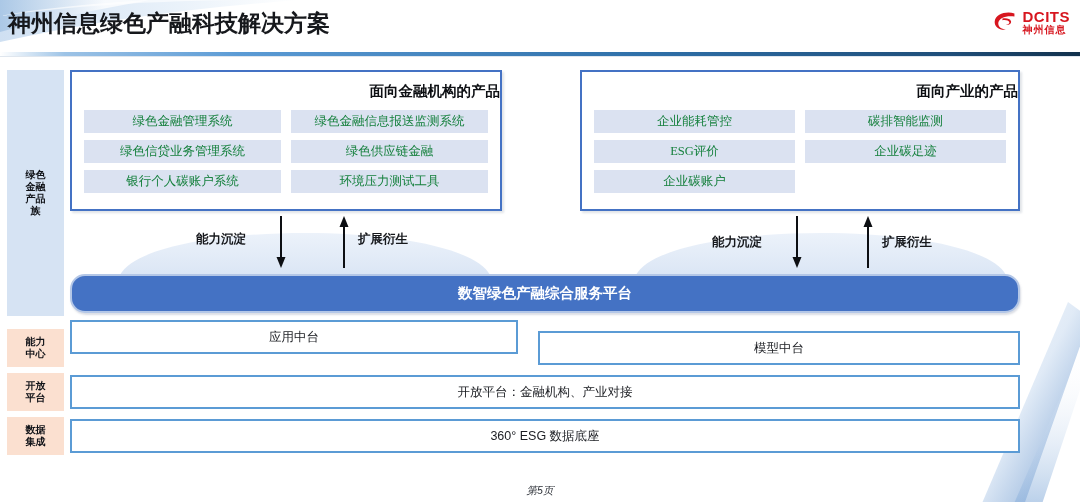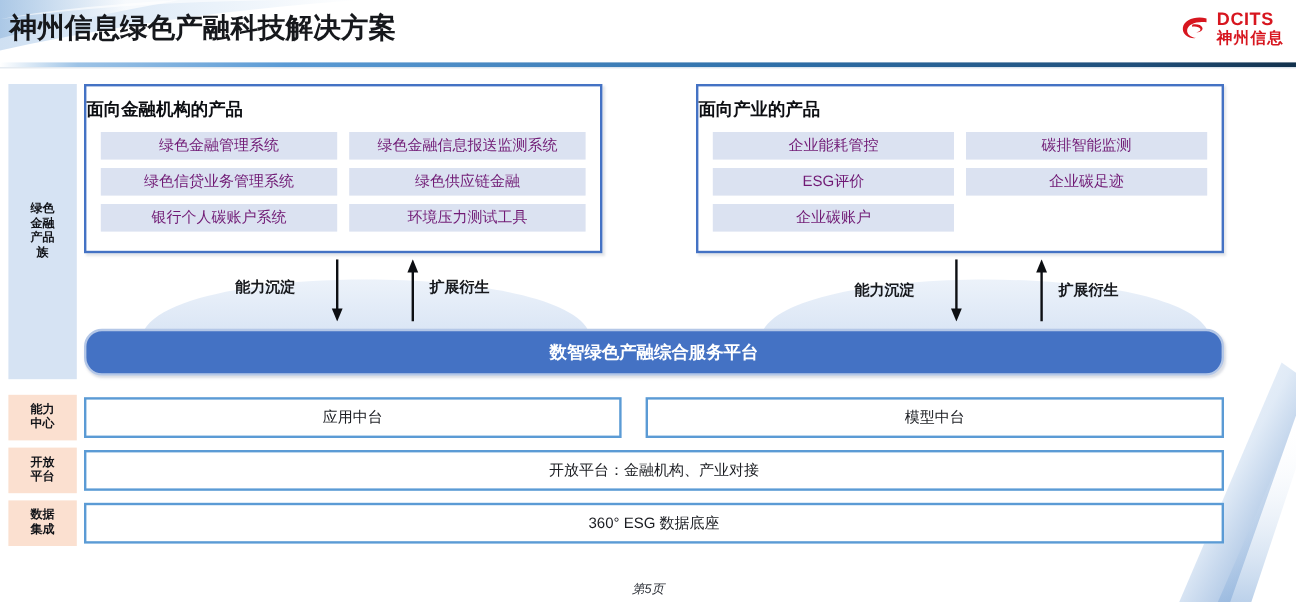--- a/index.html
+++ b/index.html
@@ -62,21 +62,21 @@
   .logo-mark { width: 26px; height: 24px; display:block; }
   .logo-text { line-height: 1; }
   .logo-en {
     font-size: 15px;
     font-weight: bold;
     color: #d7161f;
     letter-spacing: .5px;
     display: block;
   }
   .logo-cn {
-    font-size: 13px;
+    font-size: 10px;
     font-weight: bold;
     color: #d7161f;
     letter-spacing: 1px;
     display: block;
     margin-top: 1px;
   }
 
   
   .decor-ribbon {
     position: absolute;
@@ -104,41 +104,42 @@
 
   
   .panel {
     position: absolute;
     border: 2px solid #4472c4;
     background: #ffffff;
     box-sizing: border-box;
     box-shadow: 2px 2px 2px rgba(120,130,150,.22);
   }
   .panel-title {
-    text-align: left;
+    text-align: right;
     font-size: 14.5px;
     font-weight: bold;
     color: #0d0f13;
     margin-top: 10px;
   }
   .chip-grid {
     display: grid;
     grid-template-columns: 1fr 1fr;
     gap: 7px 10px;
     padding: 9px 12px 11px 12px;
   }
   .chip {
     background: #dbe2f1;
     height: 23px;
     display: flex;
     align-items: center;
     justify-content: center;
     font-size: 12.5px;
-    color: #701a75;
+    color: #15803d;
     white-space: nowrap;
+    font-family: Liberation Serif, serif;
   }
 
   
   .dome {
     position: absolute;
     pointer-events: none;
   }
   .flow-label {
     position: absolute;
     font-size: 12.5px;
@@ -316,21 +317,21 @@
   <svg class="arrow" style="left:861px; top:216px;" width="14" height="52" viewBox="0 0 14 52">
     <line x1="7" y1="8" x2="7" y2="52" stroke="#0d0f13" stroke-width="2"></line>
     <path d="M7,0 L2.5,11 L11.5,11 Z" fill="#0d0f13"></path>
   </svg>
   <div class="flow-label" style="left:882px; top:234px;">扩展衍生</div>
 
   <div class="platform-bar" style="left:70px; top:274px; width:950px; height:39px;border-radius:15px;">
     <span>数智绿色产融综合服务平台</span>
   </div>
 
-  <div class="obox" style="left:70px;  top:331px; width:448px; height:34px;">
+  <div class="obox" style="left:70px;  top:320px; width:448px; height:34px;">
     <span>应用中台</span>
   </div>
   <div class="obox" style="left:70px; top:375px; width:950px; height:34px;">
     <span>开放平台：金融机构、产业对接</span>
   </div>
 
   <div class="obox" style="left:538px; top:331px; width:482px; height:34px;">
     <span>模型中台</span>
   </div>
 

